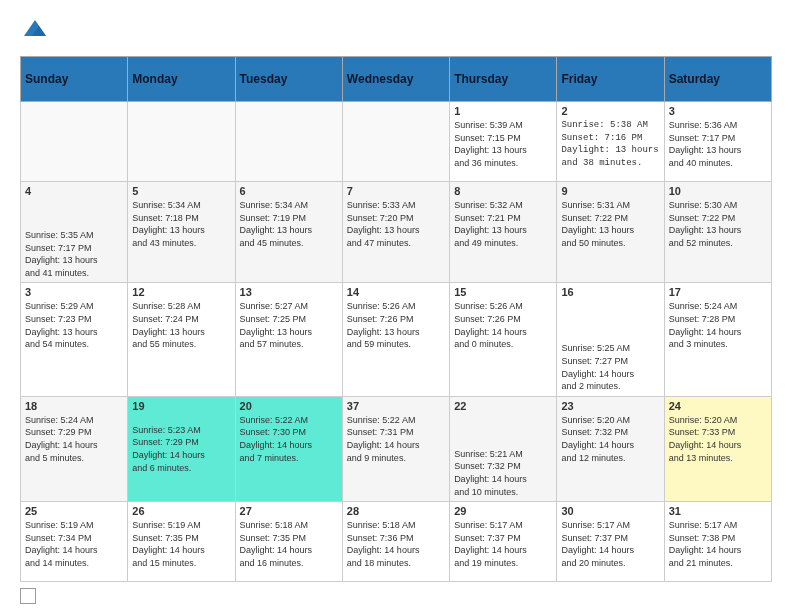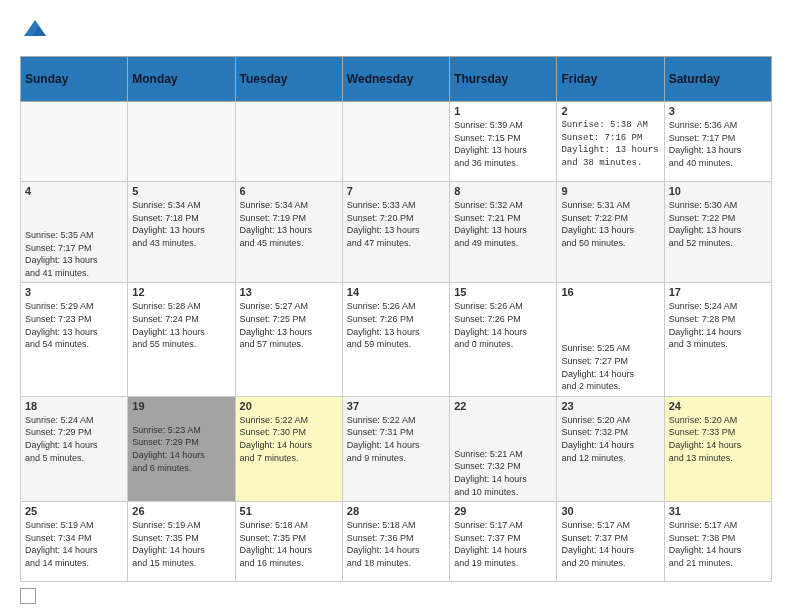--- a/index.html
+++ b/index.html
@@ -290,28 +290,28 @@
           </td>
         </tr>
         <tr>
           <td style="background: rgb(245, 245, 245); margin-top: 21px;">
             <div class="day-number">18</div>
             <div class="day-info" style="white-space: pre-line;">Sunrise: 5:24 AM
 Sunset: 7:29 PM
 Daylight: 14 hours
 and 5 minutes.</div>
           </td>
-          <td style="background: #a3a3a3;">
+          <td style="background: #5eead4;">
             <div class="day-number">19</div>
             <div class="day-info" style="white-space: pre-line; margin-top: 12px;">Sunrise: 5:23 AM
 Sunset: 7:29 PM
 Daylight: 14 hours
 and 6 minutes.</div>
           </td>
-          <td style="background: #fef9c3;">
+          <td style="background: #5eead4;">
             <div class="day-number">20</div>
             <div class="day-info" style="white-space: pre-line;">Sunrise: 5:22 AM
 Sunset: 7:30 PM
 Daylight: 14 hours
 and 7 minutes.</div>
           </td>
           <td style="background: rgb(245, 245, 245);">
             <div class="day-number">37</div>
             <div class="day-info" style="white-space: pre-line;">Sunrise: 5:22 AM
 Sunset: 7:31 PM
@@ -349,21 +349,21 @@
 and 14 minutes.</div>
           </td>
           <td>
             <div class="day-number">26</div>
             <div class="day-info" style="white-space: pre-line;">Sunrise: 5:19 AM
 Sunset: 7:35 PM
 Daylight: 14 hours
 and 15 minutes.</div>
           </td>
           <td>
-            <div class="day-number">51</div>
+            <div class="day-number">27</div>
             <div class="day-info" style="white-space: pre-line;">Sunrise: 5:18 AM
 Sunset: 7:35 PM
 Daylight: 14 hours
 and 16 minutes.</div>
           </td>
           <td>
             <div class="day-number">28</div>
             <div class="day-info" style="white-space: pre-line;">Sunrise: 5:18 AM
 Sunset: 7:36 PM
 Daylight: 14 hours

